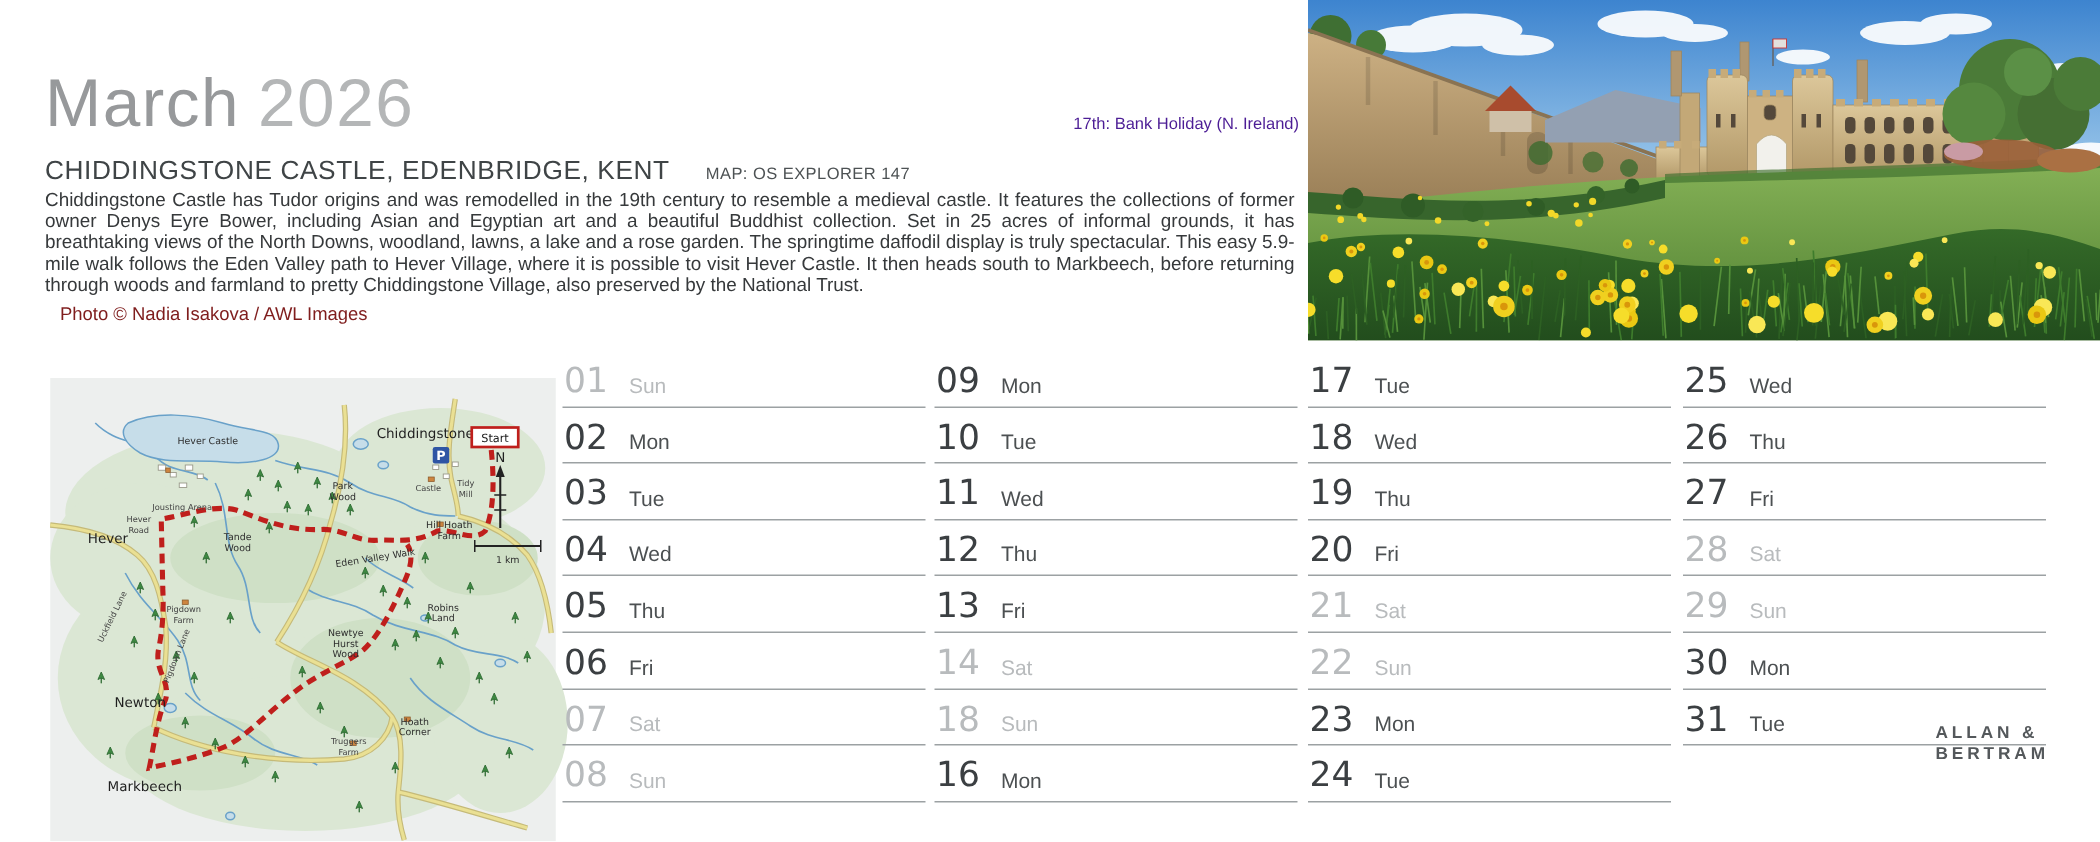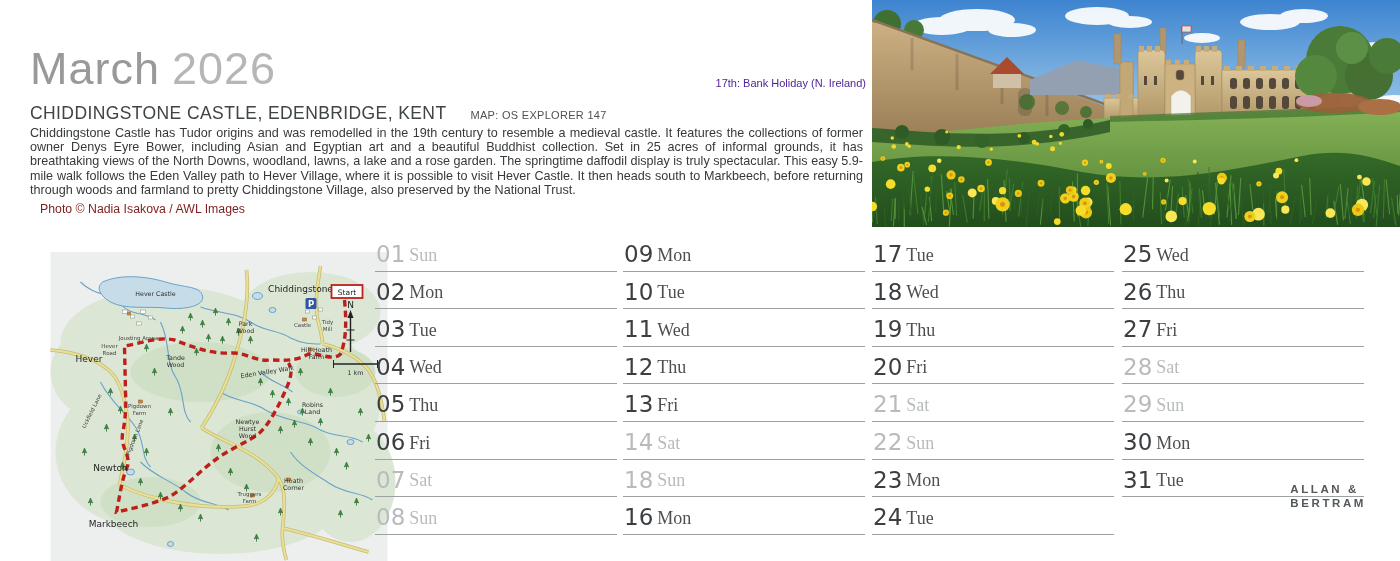--- a/index.html
+++ b/index.html
@@ -13,31 +13,31 @@
   .loc{position:absolute;left:30px;top:103px;font-size:17.5px;font-weight:300;
        color:#3f4446;letter-spacing:.4px;white-space:nowrap}
   .loc .mapref{font-size:11px;color:#4d5254;margin-left:24px;letter-spacing:.3px;font-weight:400}
   .desc{position:absolute;left:30px;top:126px;width:833px;font-size:12.6px;
         line-height:14.2px;color:#36393b;text-align:justify}
   .credit{position:absolute;left:40px;top:202px;font-size:12.3px;color:#7f1d1d}
   .holiday{position:absolute;right:534px;top:77px;font-size:11px;color:#4c1d95}
 
   
   .photo{position:absolute;left:872px;top:0;width:528px;height:227px}
-  .mapbox{position:absolute;left:20px;top:252px;width:398px;height:309px}
+  .mapbox{position:absolute;left:3px;top:252px;width:398px;height:309px}
   .photo svg,.mapbox svg{display:block;width:100%;height:100%}
 
   
   .calendar{position:absolute;left:375px;top:234px;width:990px;height:302px}
   .cal-col{position:absolute;top:0;width:242px}
   .cal-col.c1{left:0}.cal-col.c2{left:248px}.cal-col.c3{left:497px}.cal-col.c4{left:747px}
   .cal-row{height:37.6px;border-bottom:1px solid #9ca1a3;display:flex;
-           align-items:flex-end;gap:4px;box-sizing:border-box;padding:0 0 6px 1px}
+           align-items:flex-end;gap:14px;box-sizing:border-box;padding:0 0 6px 1px}
   .cal-row .num{font-family:"DejaVu Sans",sans-serif;font-size:23px;line-height:.85;color:#3b3f42}
-  .cal-row .dow{font-family:Liberation Serif, serif;font-size:18px;line-height:1;color:#4c5052;padding-bottom:1px}
+  .cal-row .dow{font-family:Liberation Sans, sans-serif;font-size:14px;line-height:1;color:#4c5052;padding-bottom:1px}
   .cal-row.weekend .num,.cal-row.weekend .dow{color:#b8bbbd}
 
   
   .brand{position:absolute;right:34px;top:483px;text-align:left;color:#54585b;
          font-weight:bold;font-size:11.5px;letter-spacing:2.6px;line-height:1.2}
 
   
   .ml{font-family:"DejaVu Sans",sans-serif;font-size:7px;fill:#2e2e2e}
   .ml.tiny{font-size:5.5px;fill:#444}
   .ml.big{font-size:9px;fill:#1f1f1f}

